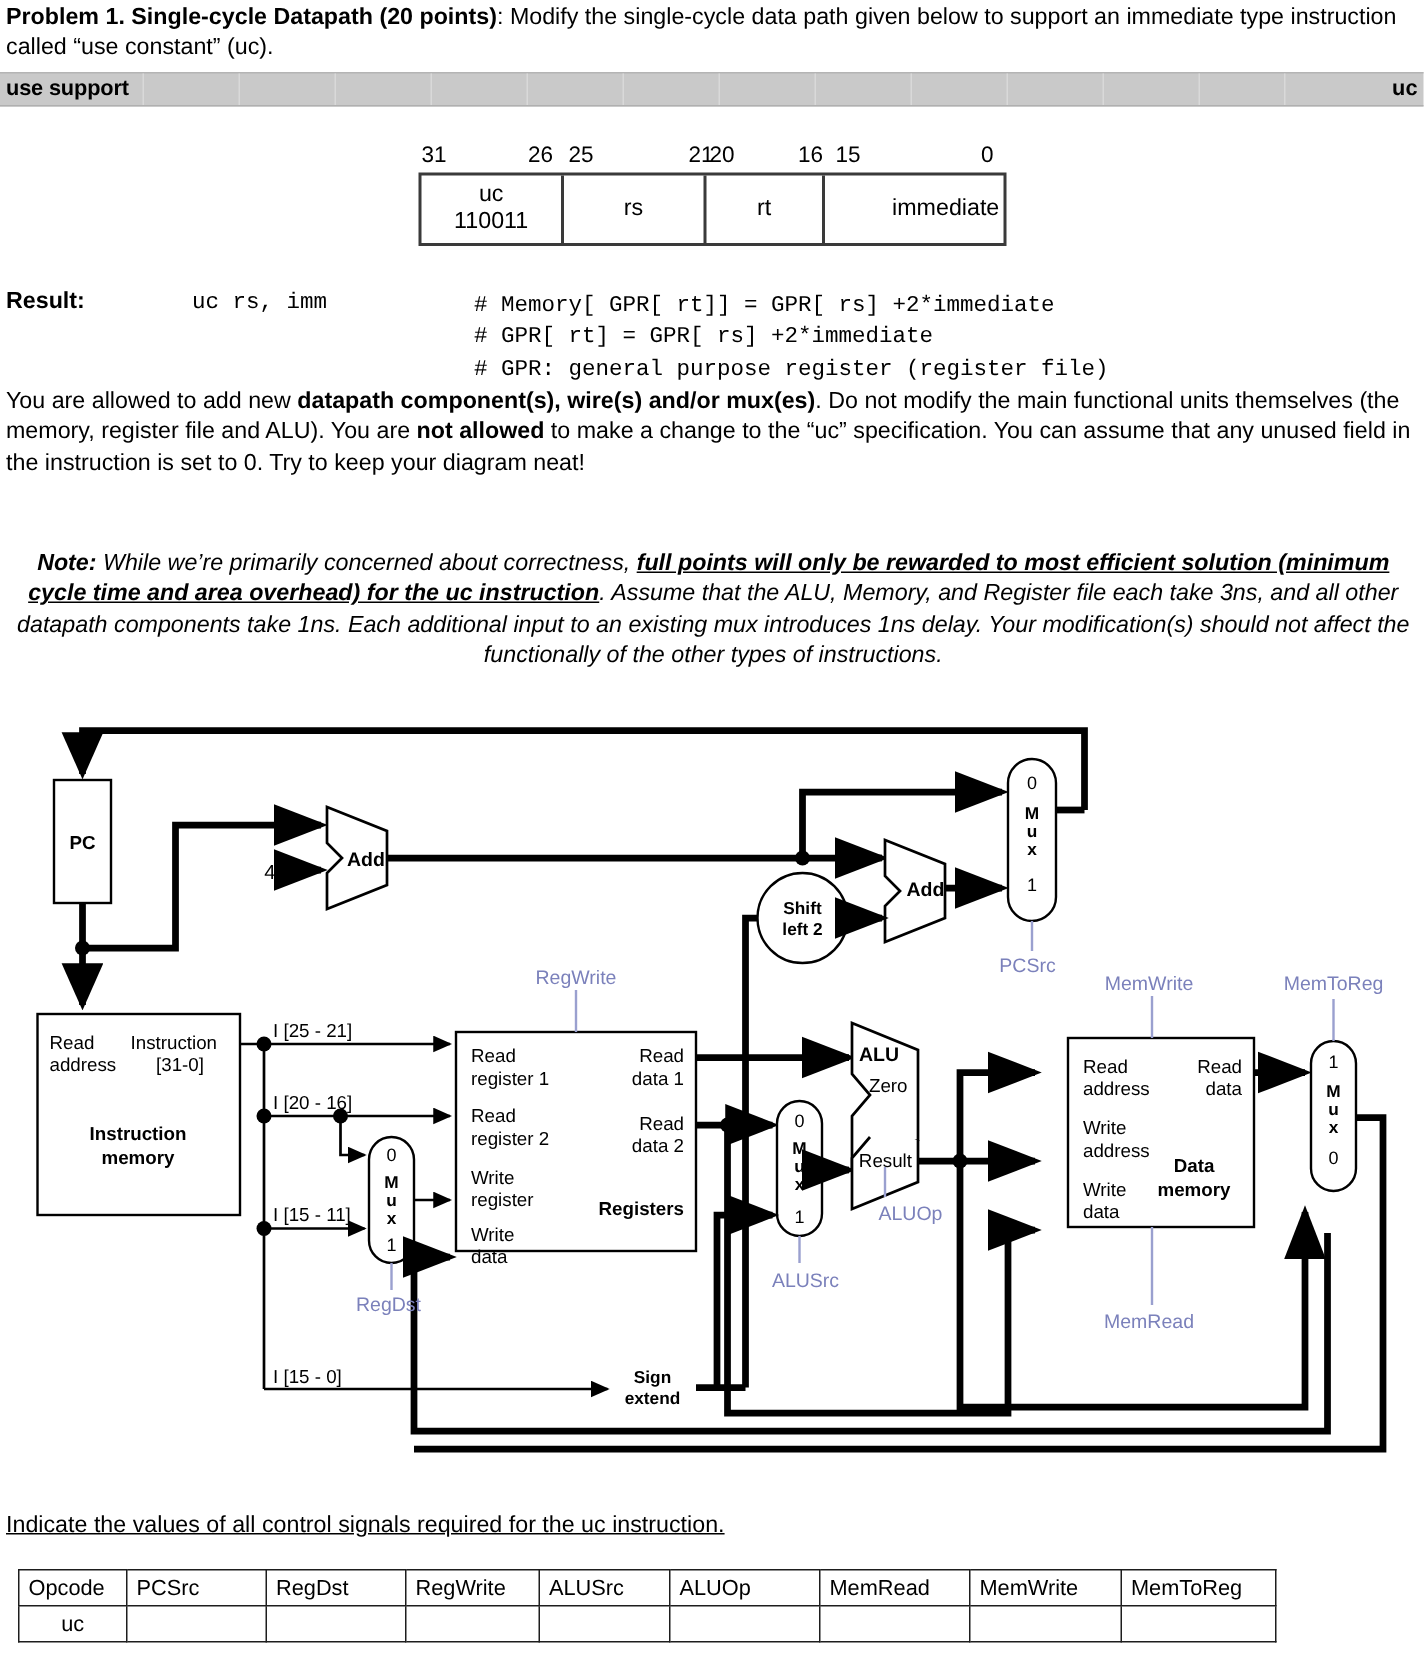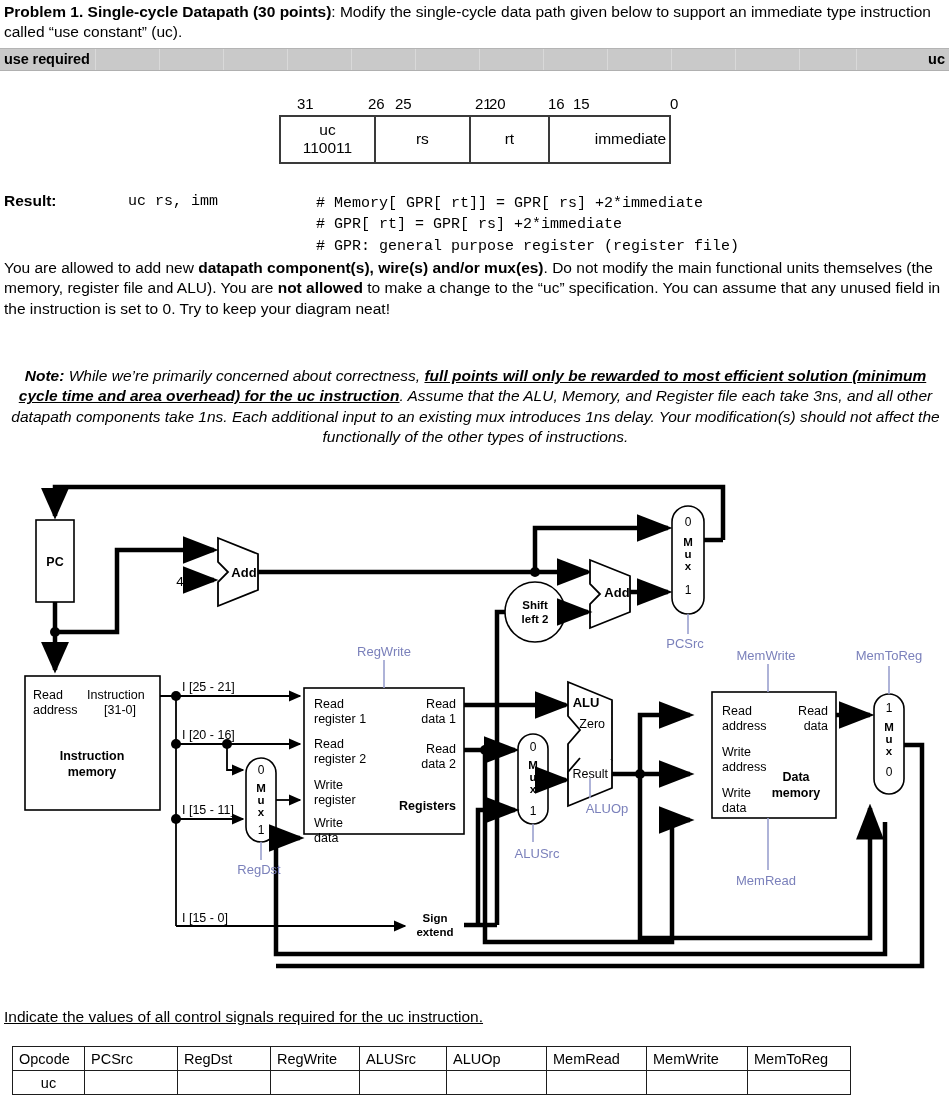--- a/index.html
+++ b/index.html
@@ -33,21 +33,21 @@
     position:absolute;left:4px;top:2px;font-size:14.5px;font-weight:bold;
     letter-spacing:-0.1px;
   }
   .band-right{
     position:absolute;right:4px;top:2px;font-size:14.5px;font-weight:bold;
   }
 
   
   .fmt-wrap{position:absolute;left:279px;top:95px;}
   .fmt-bits{position:relative;height:20px;width:392px;font-size:15px;}
-  .fmt-bits span{position:absolute;top:0;margin-left:16px;}
+  .fmt-bits span{position:absolute;top:0;}
   .fmt-box{
     display:flex;border:2px solid #3a3a3a;width:392px;box-sizing:border-box;
     background:#fff;
   }
   .fmt-cell{
     border-right:2px solid #3a3a3a;box-sizing:border-box;
     text-align:center;font-size:15.5px;padding:3px 0 4px 0;
     display:flex;flex-direction:column;justify-content:center;
     min-height:45px;
   }
@@ -82,41 +82,41 @@
   #datapath{position:absolute;left:0px;top:470px;}
 
   .dp-text{font-family:"Liberation Sans", sans-serif;}
 </style>
 </head>
 <body>
 
 <div class="page">
 
   <div class="q-title prose">
-    <b>Problem 1. Single-cycle Datapath (30 points)</b><span>: Modify the single-cycle data path given below to support an immediate type instruction called “use constant” (uc).</span>
+    <b>Problem 1. Single-cycle Datapath (20 points)</b><span>: Modify the single-cycle data path given below to support an immediate type instruction called “use constant” (uc).</span>
   </div>
 
   <div class="band">
     <div class="band-cells">
       <div style="width:96px"></div>
       <div style="width:64px"></div>
       <div style="width:64px"></div>
       <div style="width:64px"></div>
       <div style="width:64px"></div>
       <div style="width:64px"></div>
       <div style="width:64px"></div>
       <div style="width:64px"></div>
       <div style="width:64px"></div>
       <div style="width:64px"></div>
       <div style="width:64px"></div>
       <div style="width:64px"></div>
       <div style="width:57px"></div>
       <div style="flex:1"></div>
     </div>
-    <div class="band-label">use required</div>
+    <div class="band-label">use support</div>
     <div class="band-right">uc</div>
   </div>
 
   <div class="fmt-wrap">
     <div class="fmt-bits">
       <span style="left:2px">31</span>
       <span style="left:73px">26</span>
       <span style="left:100px">25</span>
       <span style="left:180px">21</span>
       <span style="left:194px">20</span>

